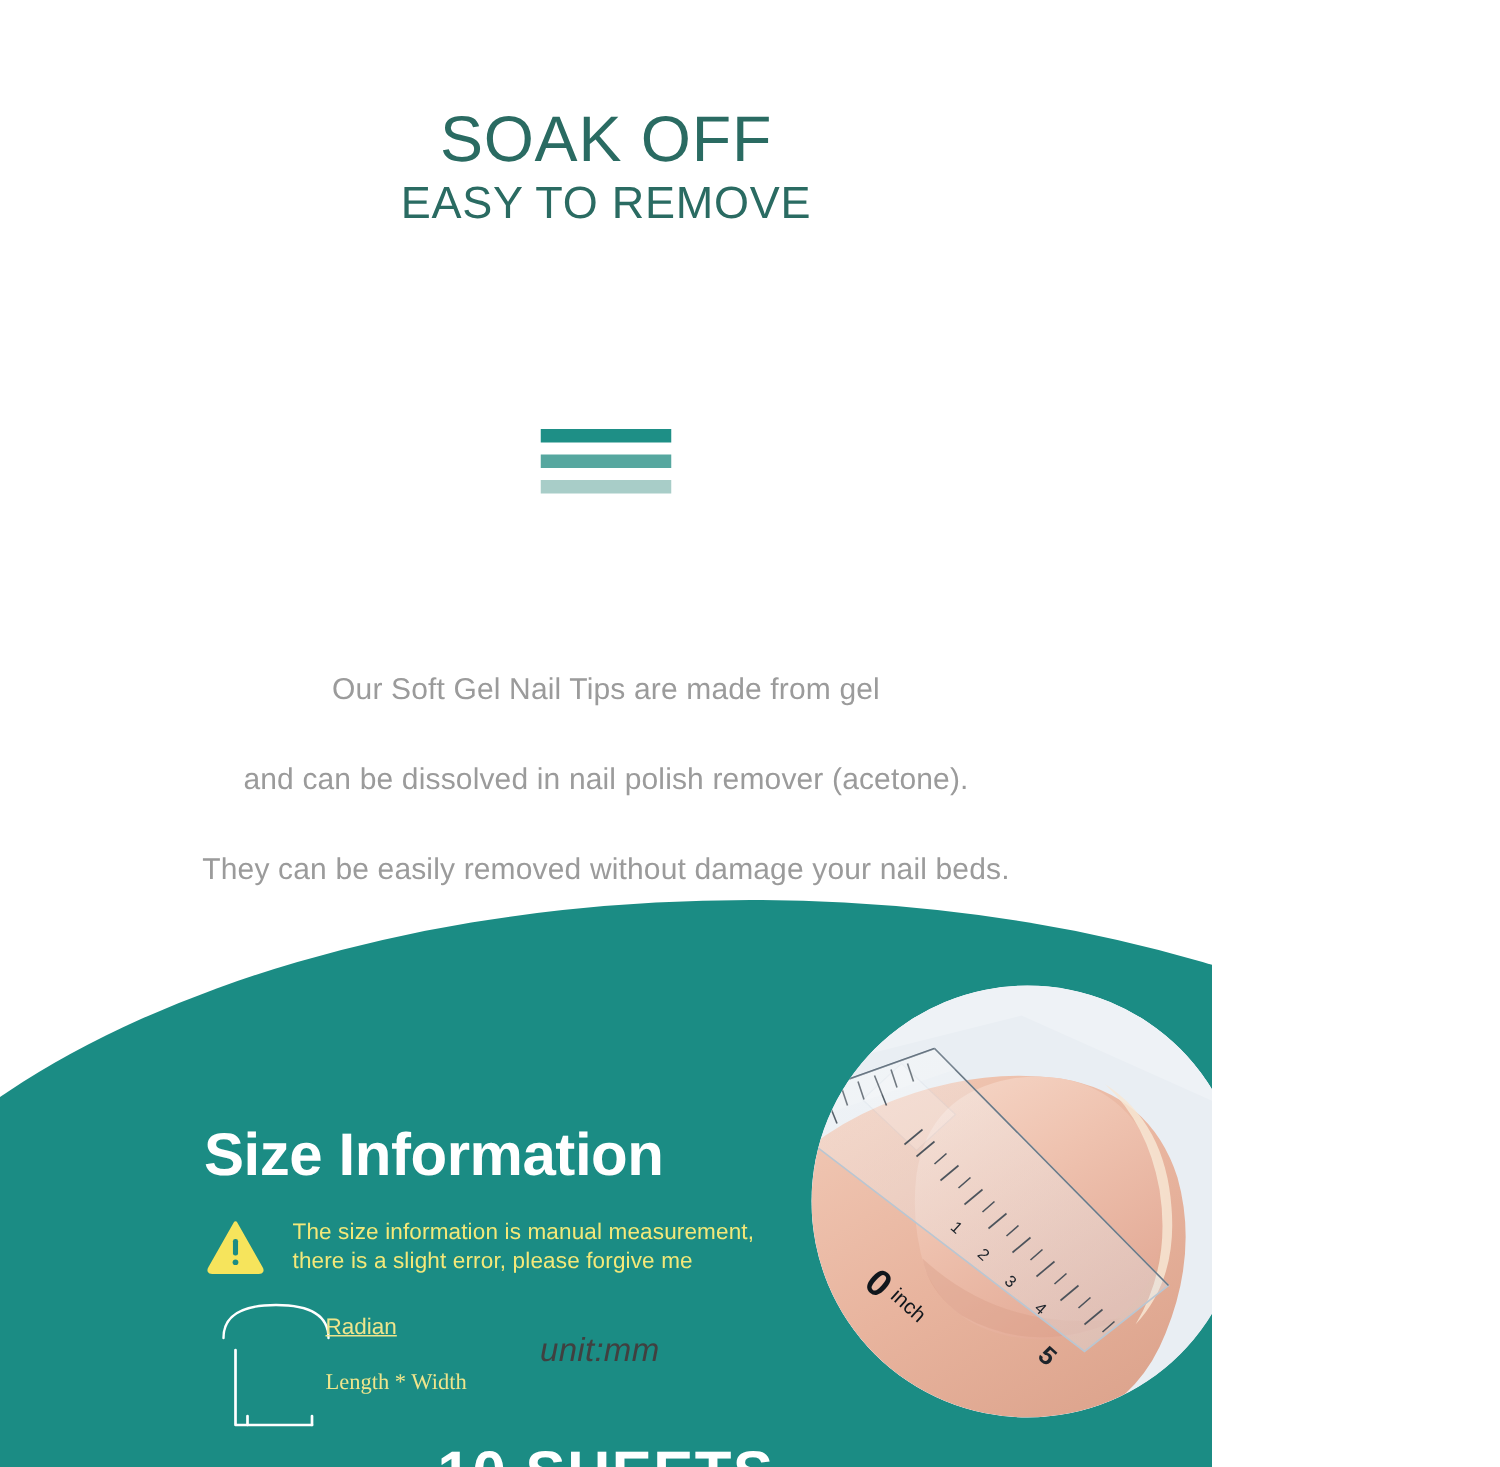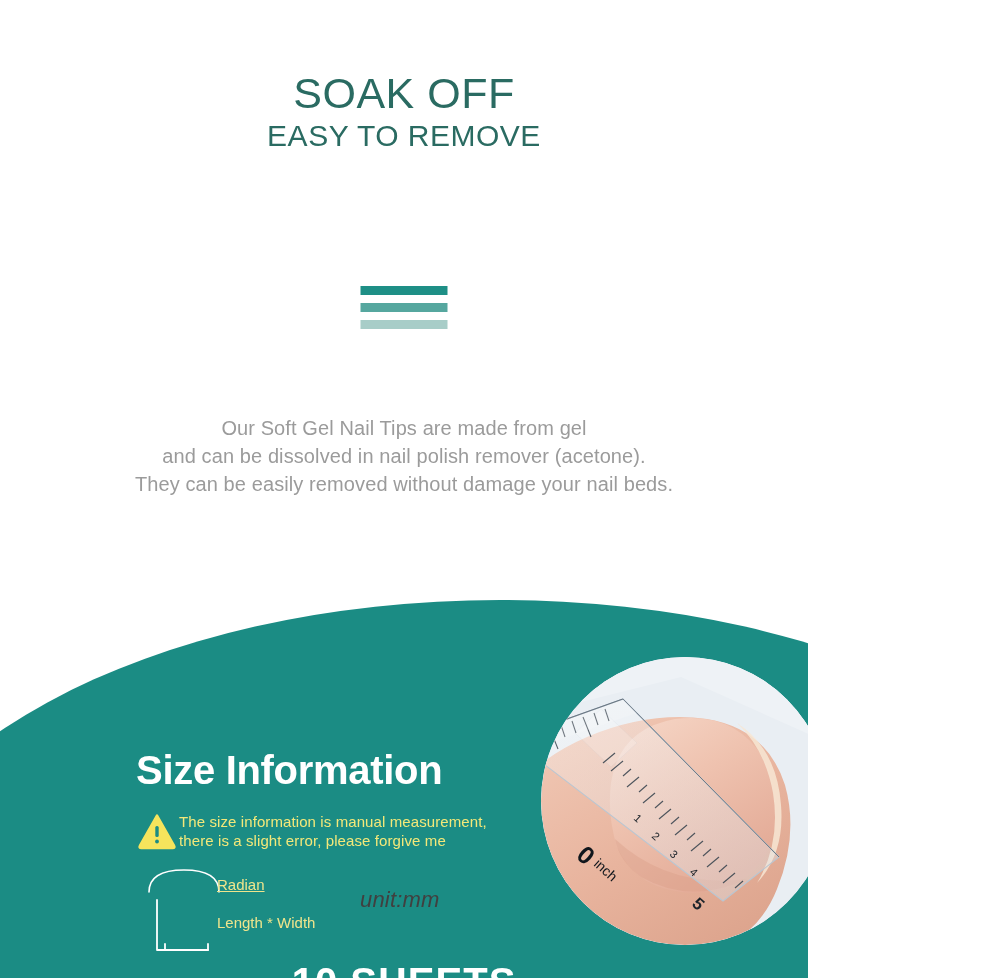--- a/index.html
+++ b/index.html
@@ -54,21 +54,21 @@
     top: 414px;
     left: 0;
     width: 100%;
     text-align: center;
     color: #9b9b9b;
     font-size: 20px;
     font-weight: 300;
     line-height: 28px;
     letter-spacing: 0.1px;
   }
-  .body-copy span { display: block; }
+  .body-copy span { display: block; margin-top: 32px; }
 
   
   .dome {
     position: absolute;
     left: -140px;
     top: 600px;
     width: 1280px;
     height: 760px;
     background: #1b8c84;
     border-radius: 50% 50% 0 0 / 46% 46% 0 0;
@@ -87,21 +87,21 @@
 
   .warning-row {
     position: absolute;
     left: 137px;
     top: 812px;
     display: flex;
     align-items: center;
   }
   .warn-icon { width: 40px; height: 38px; flex: 0 0 auto; }
   .warn-text {
-    margin-left: 2px;
+    margin-left: 18px;
     color: #f4e879;
     font-size: 15px;
     line-height: 19px;
     letter-spacing: 0.1px;
   }
   .warn-text span { display: block; }
 
   
   .diagram {
     position: absolute;
@@ -111,21 +111,21 @@
     height: 88px;
   }
   .diagram-labels {
     position: absolute;
     left: 217px;
     top: 876px;
     color: #efe58c;
     font-size: 15px;
   }
   .label-radian { position: absolute; top: 0; left: 0; white-space: nowrap; text-decoration: underline; }
-  .label-length { position: absolute; top: 38px; left: 0; white-space: nowrap; }
+  .label-length { position: absolute; top: 38px; left: 0; white-space: nowrap; font-family: Liberation Serif, serif; }
 
   .unit-label {
     position: absolute;
     left: 360px;
     top: 887px;
     color: #404040;
     font-size: 22px;
     letter-spacing: 0.2px;
     font-style: italic;
   }

